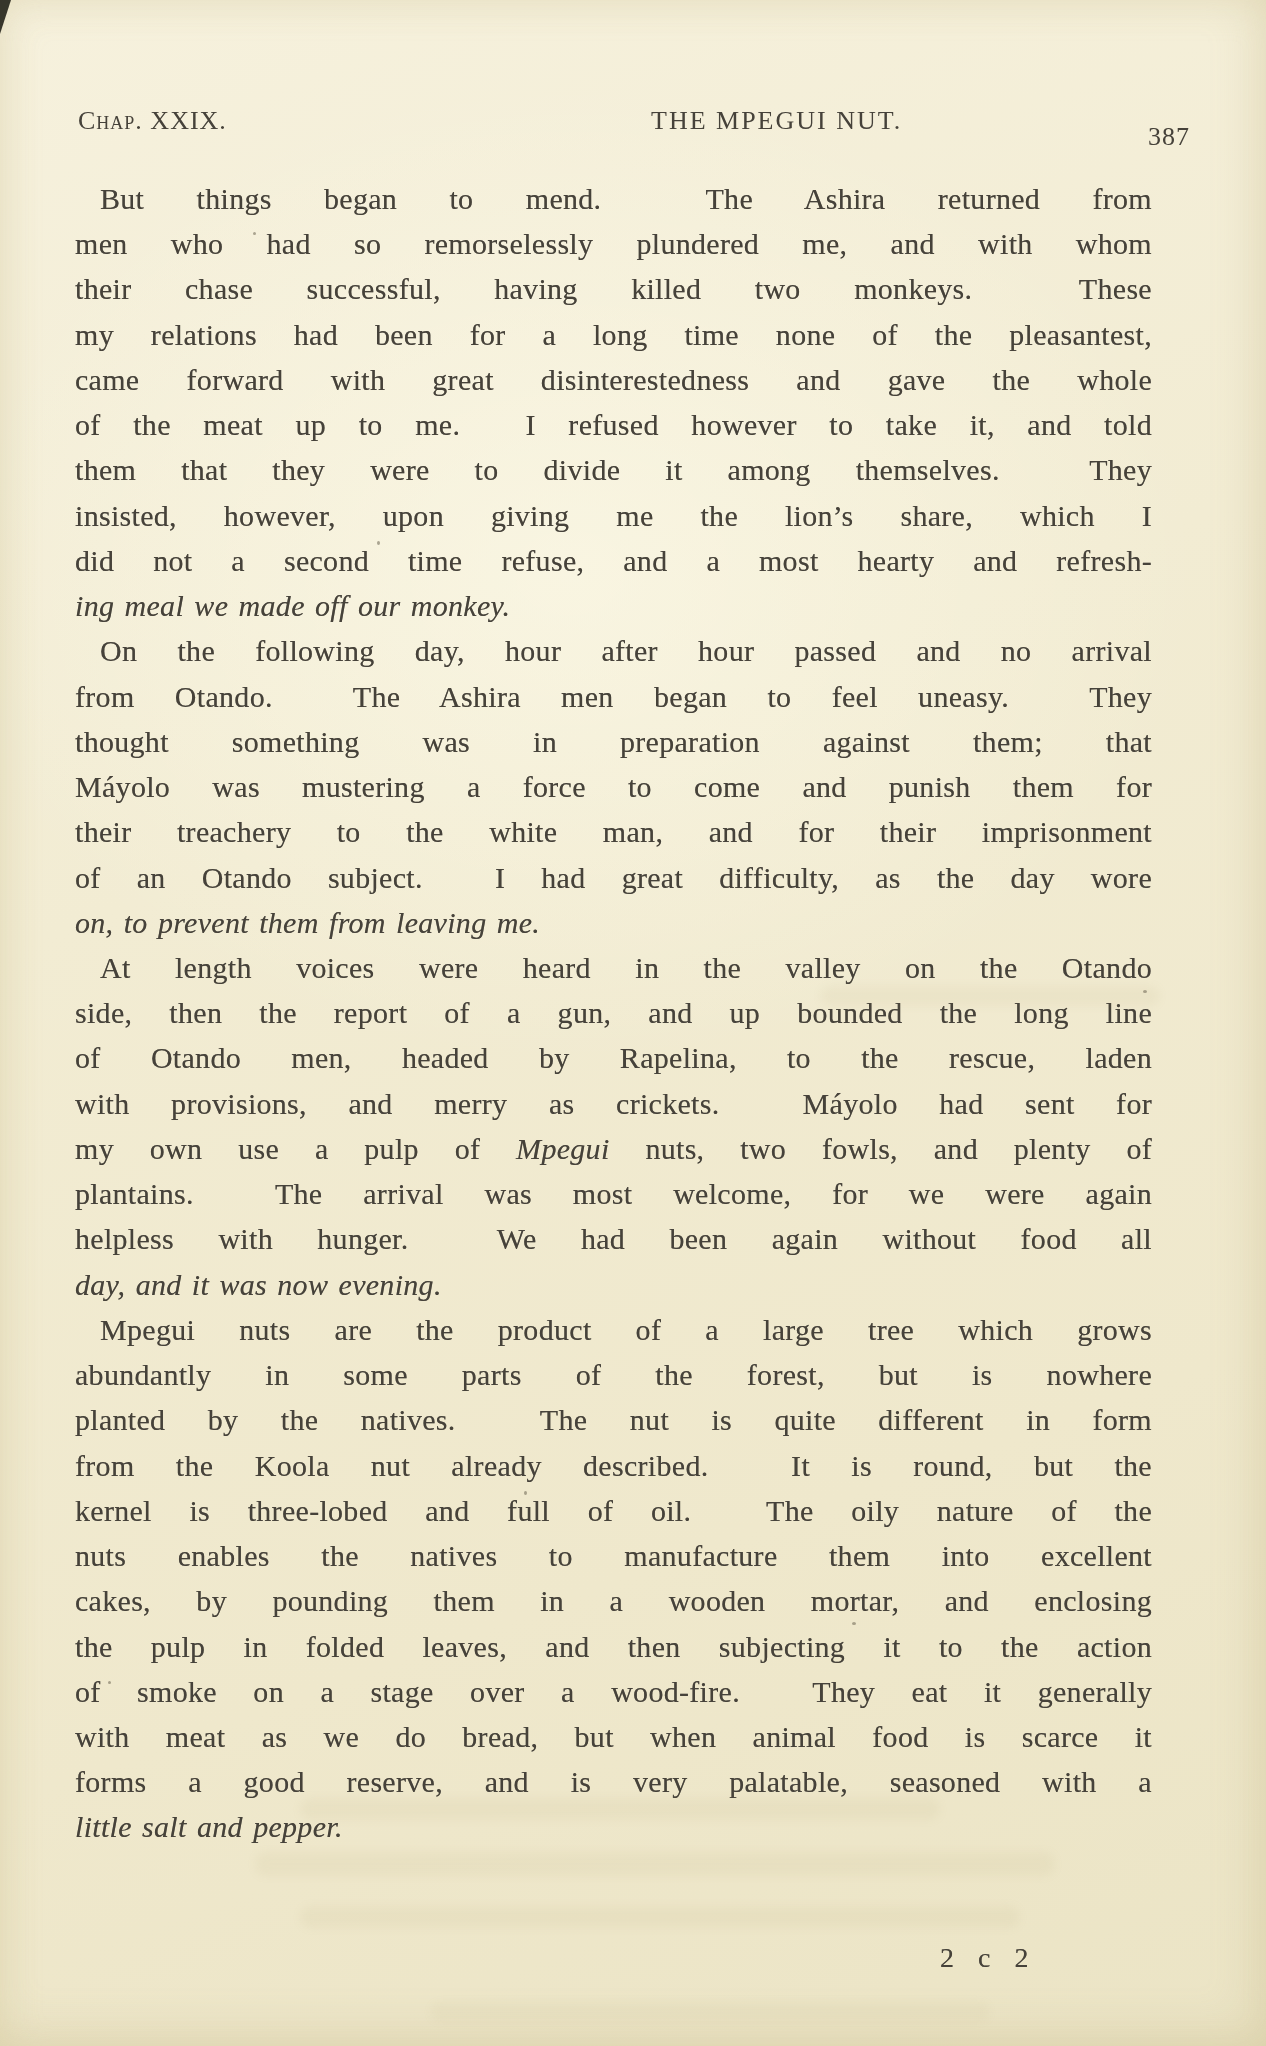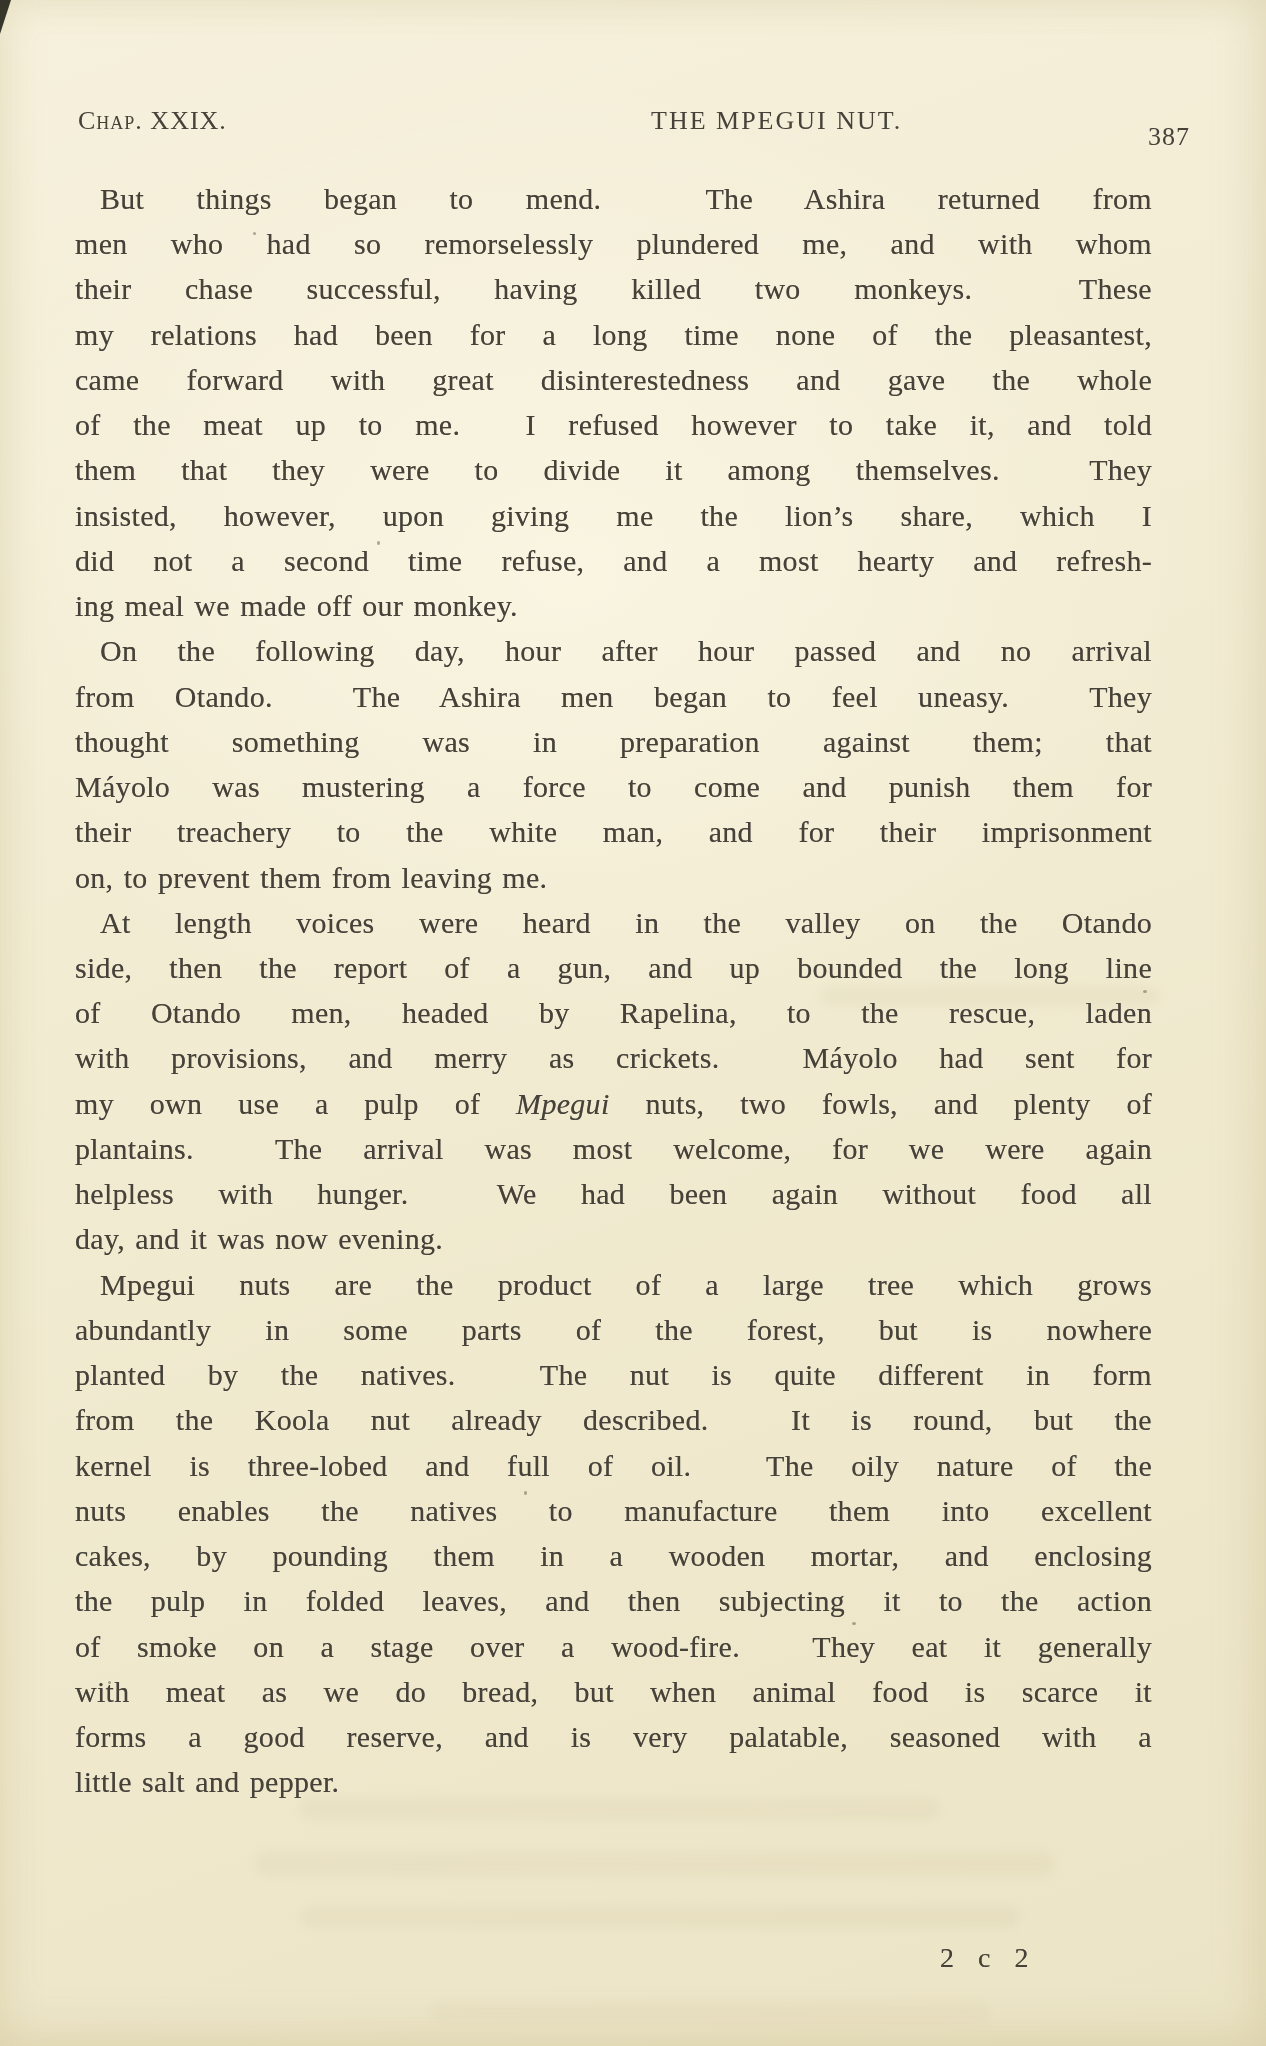--- a/index.html
+++ b/index.html
@@ -58,21 +58,21 @@
     text-shadow:0 0 .5px rgba(70,66,58,.55);
   }
   .line{
     height:45.24px;line-height:45.24px;
     overflow:hidden;
     text-align:justify;
   }
   .line:not(.last)::after{
     content:"";display:inline-block;width:100%;height:0;
   }
-  .line.last{text-align:left;}
+  .line.last{text-align:left;font-style:italic;}
   .line.first{text-indent:25px;}
   .signature{
     position:absolute;left:928px;top:1942px;
     font-size:28px;
     word-spacing:13px;letter-spacing:2px;
     text-shadow:0 0 .5px rgba(70,66,58,.55);
     margin-left:12px;
   }
   
   .ghost{
@@ -123,20 +123,21 @@
         <div class="line"><span>insisted, however, upon giving me the lion’s share, which I</span></div>
         <div class="line"><span>did not a second time refuse, and a most hearty and refresh-</span></div>
         <div class="line last"><span>ing meal we made off our monkey.</span></div>
       </div>
       <div>
         <div class="line first"><span>On the following day, hour after hour passed and no arrival</span></div>
         <div class="line"><span>from Otando.&nbsp; The Ashira men began to feel uneasy.&nbsp; They</span></div>
         <div class="line"><span>thought something was in preparation against them; that</span></div>
         <div class="line"><span>Máyolo was mustering a force to come and punish them for</span></div>
         <div class="line"><span>their treachery to the white man, and for their imprisonment</span></div>
+        <div class="line"><span>of an Otando subject.&nbsp; I had great difficulty, as the day wore</span></div>
         <div class="line last"><span>on, to prevent them from leaving me.</span></div>
       </div>
       <div>
         <div class="line first"><span>At length voices were heard in the valley on the Otando</span></div>
         <div class="line"><span>side, then the report of a gun, and up bounded the long line</span></div>
         <div class="line"><span>of Otando men, headed by Rapelina, to the rescue, laden</span></div>
         <div class="line"><span>with provisions, and merry as crickets.&nbsp; Máyolo had sent for</span></div>
         <div class="line"><span>my own use a pulp of </span><i>Mpegui</i><span> nuts, two fowls, and plenty of</span></div>
         <div class="line"><span>plantains.&nbsp; The arrival was most welcome, for we were again</span></div>
         <div class="line"><span>helpless with hunger.&nbsp; We had been again without food all</span></div>

